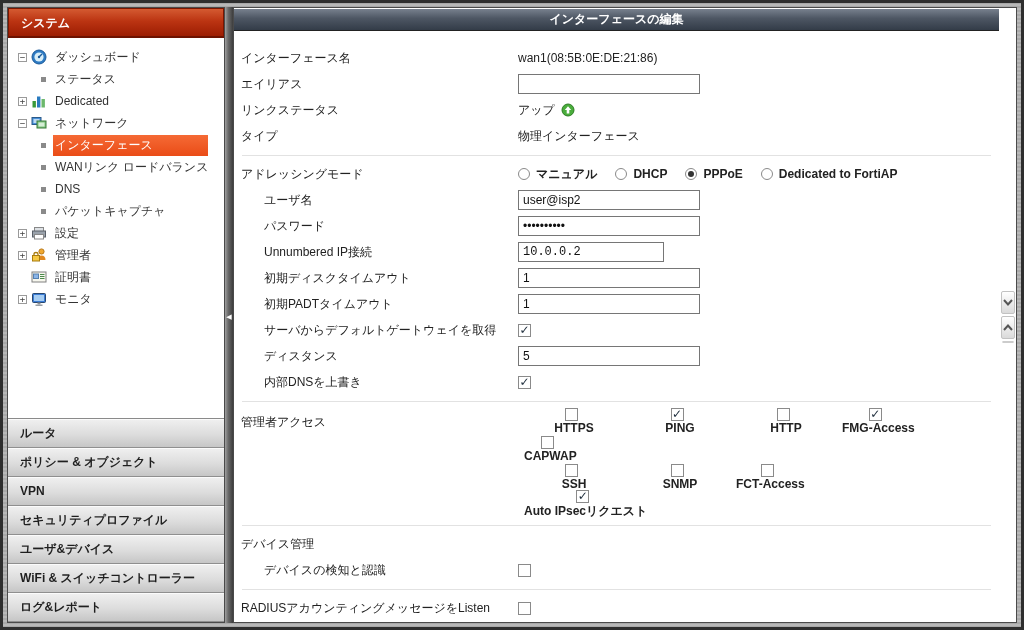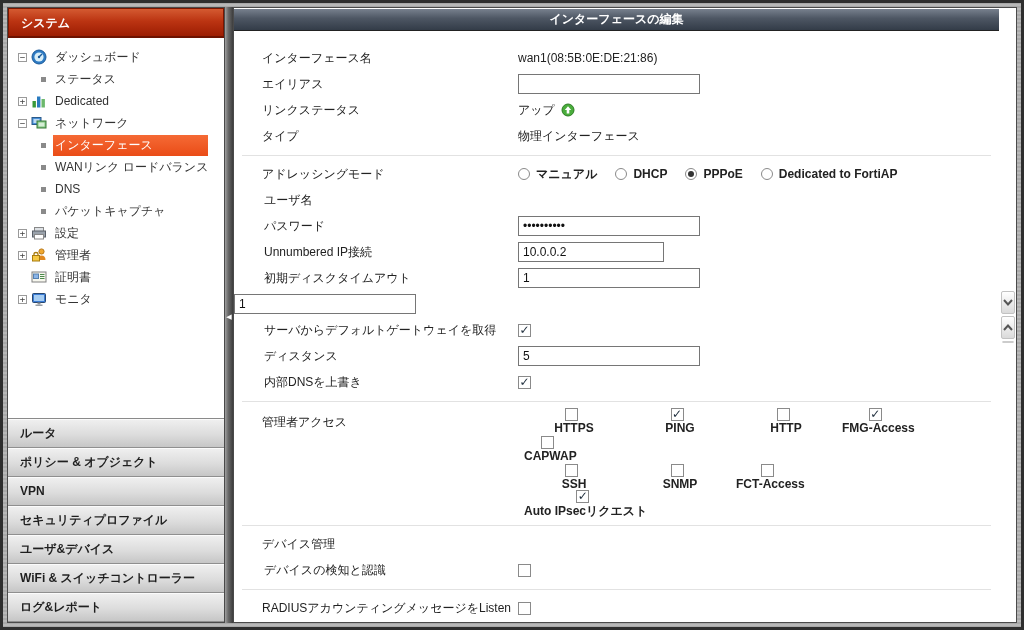--- a/index.html
+++ b/index.html
@@ -63,31 +63,31 @@
   
   .main { flex:1 1 auto; height:100%; background:#fff; border:1px solid #4a4a4a; display:flex;align-items:center; }
   .main-col { flex:1 1 auto; display:flex; flex-direction:column; overflow:hidden; }
   .titlebar {
     height:22px; line-height:21px; text-align:center; color:#fff; font-weight:bold;
     background:linear-gradient(180deg,#77808d 0%,#4d5663 45%,#333c48 100%);
     border-bottom:1px solid #222;
   }
   .content { flex:1 1 auto; padding-top:14px; overflow:hidden; }
   .row { display:flex; align-items:center; height:26px; }
-  .lbl { width:284px; flex:none; padding-left:28px; }
+  .lbl { width:284px; flex:none; padding-left:7px; }
   .lbl.indent { padding-left:30px; }
   .val { display:flex; align-items:center; }
   .sep { height:1px; background:#e2e2e2; margin:6px 8px 5px 8px; }
 
   input.txt {
     width:182px; height:20px; border:1px solid #767676; padding:1px 4px;
     font-family:"Liberation Sans","DejaVu Sans",sans-serif; font-size:12px; color:#111;
     background:#fff;
   }
-  input.txt.short { width:146px; }
+  input.txt.short { width:146px;font-family:Liberation Mono, monospace; }
 
   .cb {
     width:13px; height:13px; border:1px solid #8a8a8a; background:#fff; flex:none;
     display:inline-flex; align-items:center; justify-content:center;
     font-size:12px; line-height:11px; color:#1c2b3a; font-weight:bold;
   }
   .radio {
     width:12px; height:12px; border:1px solid #8a8a8a; border-radius:50%; background:#fff;
     display:inline-flex; align-items:center; justify-content:center; flex:none;
   }
@@ -297,20 +297,23 @@
               </span>
               <span class="ritem">
                 <span class="radio"></span>
                 <span class="glabel">Dedicated to FortiAP</span>
               </span>
             </span>
         </div>
 
         <div class="row">
           <span class="lbl indent">ユーザ名</span>
+          <span class="val">
+              <input class="txt" type="text" value="user@isp2" style="">
+            </span>
         </div>
 
         <div class="row">
           <span class="lbl indent">パスワード</span>
           <span class="val">
               <input class="txt" type="text" value="••••••••••" style="">
             </span>
         </div>
 
         <div class="row">
@@ -321,20 +324,21 @@
         </div>
 
         <div class="row">
           <span class="lbl indent">初期ディスクタイムアウト</span>
           <span class="val">
               <input class="txt" type="text" value="1" style="">
             </span>
         </div>
 
         <div class="row">
+          <span class="lbl indent">初期PADTタイムアウト</span>
           <span class="val">
               <input class="txt" type="text" value="1" style="">
             </span>
         </div>
 
         <div class="row">
           <span class="lbl indent">サーバからデフォルトゲートウェイを取得</span>
           <span class="val">
               <span class="cb" id="cbGateway">✓</span>
             </span>

